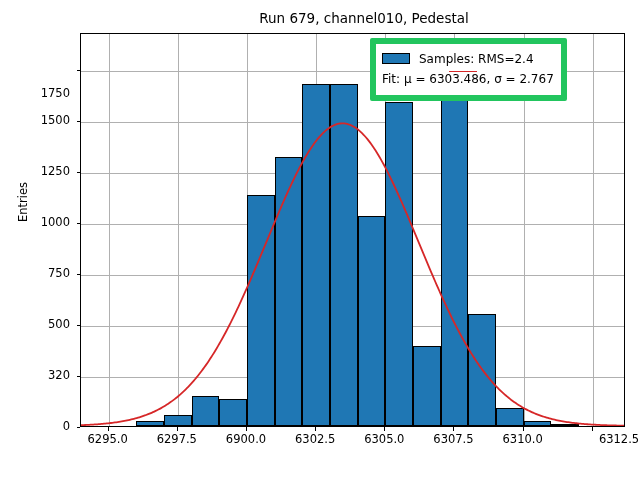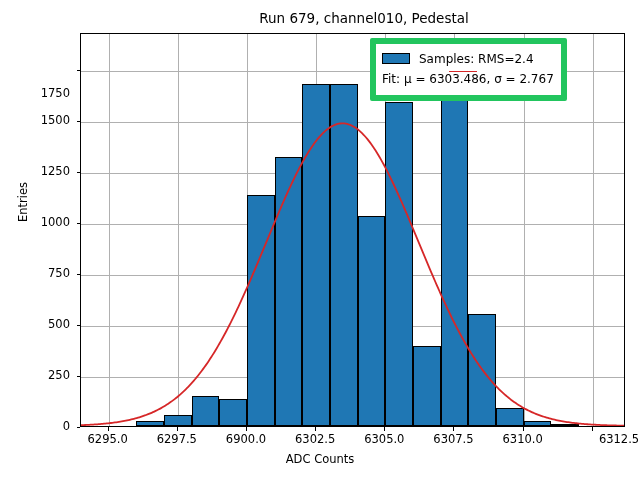--- a/index.html
+++ b/index.html
@@ -153,36 +153,35 @@
       <div class="ticklabel-x" style="left: 413.477px;">6307.5</div>
       <div class="tick-x" style="left: 522.64px;"></div>
       <div class="ticklabel-x" style="left: 482.64px;">6310.0</div>
       <div class="tick-x" style="left: 591.802px;"></div>
       <div class="ticklabel-x" style="left: 579px;">6312.5</div>
     </div>
   <div id="yticks">
       <div class="tick-y" style="top: 427px;"></div>
       <div class="ticklabel-y" style="top: 419px;">0</div>
       <div class="tick-y" style="top: 375.964px;"></div>
-      <div class="ticklabel-y" style="top: 367.964px;">250</div>
+      <div class="ticklabel-y" style="top: 367.964px;">320</div>
       <div class="tick-y" style="top: 324.927px;"></div>
       <div class="ticklabel-y" style="top: 316.927px;">500</div>
       <div class="tick-y" style="top: 273.891px;"></div>
       <div class="ticklabel-y" style="top: 265.891px;">750</div>
       <div class="tick-y" style="top: 222.855px;"></div>
       <div class="ticklabel-y" style="top: 214.855px;">1000</div>
       <div class="tick-y" style="top: 171.819px;"></div>
       <div class="ticklabel-y" style="top: 163.819px;">1250</div>
       <div class="tick-y" style="top: 120.782px;"></div>
       <div class="ticklabel-y" style="top: 112.782px;">1500</div>
       <div class="tick-y" style="top: 69.7461px;"></div>
       <div class="ticklabel-y" style="top: 61.7461px; margin-top: 24px;">1750</div>
     </div>
 
-  <div id="xlabel">ADC Counts</div>
   <div id="ylabel">Entries</div>
 
   <div id="legend">
     <div class="legend-row">
       <span class="legend-swatch-patch"></span>
       <span class="legend-text">Samples: RMS=2.4</span>
     </div>
     <div class="legend-row">
       <span class="legend-swatch-line"></span>
       <span class="legend-text">Fit: μ = 6303.486, σ = 2.767</span>

